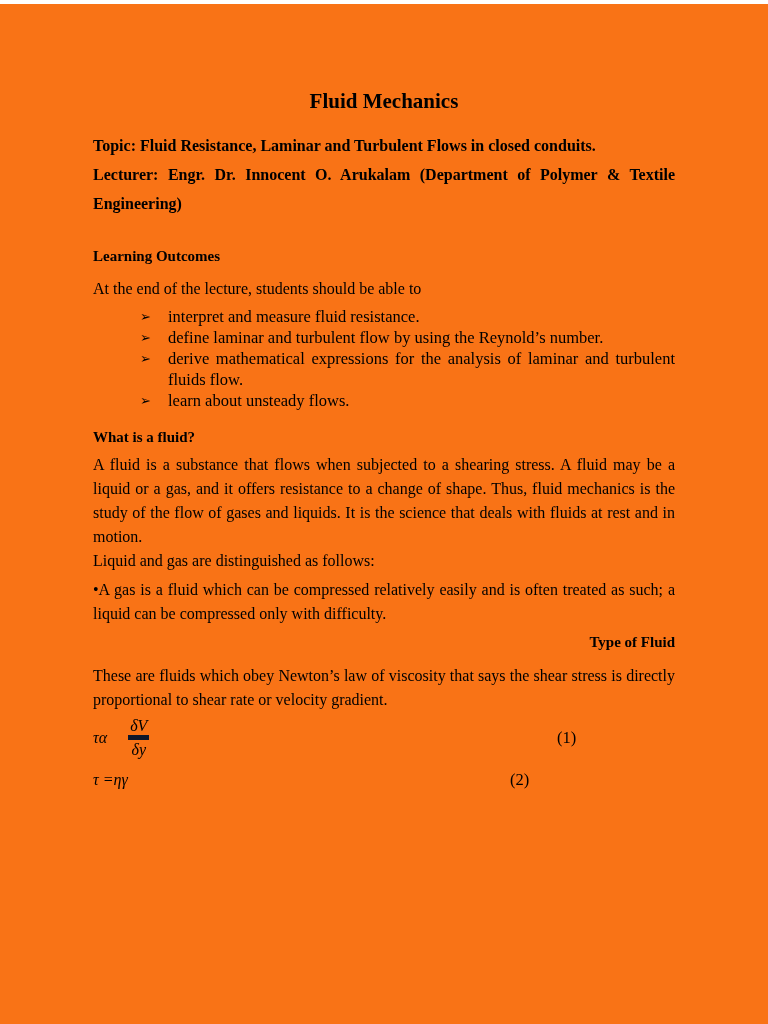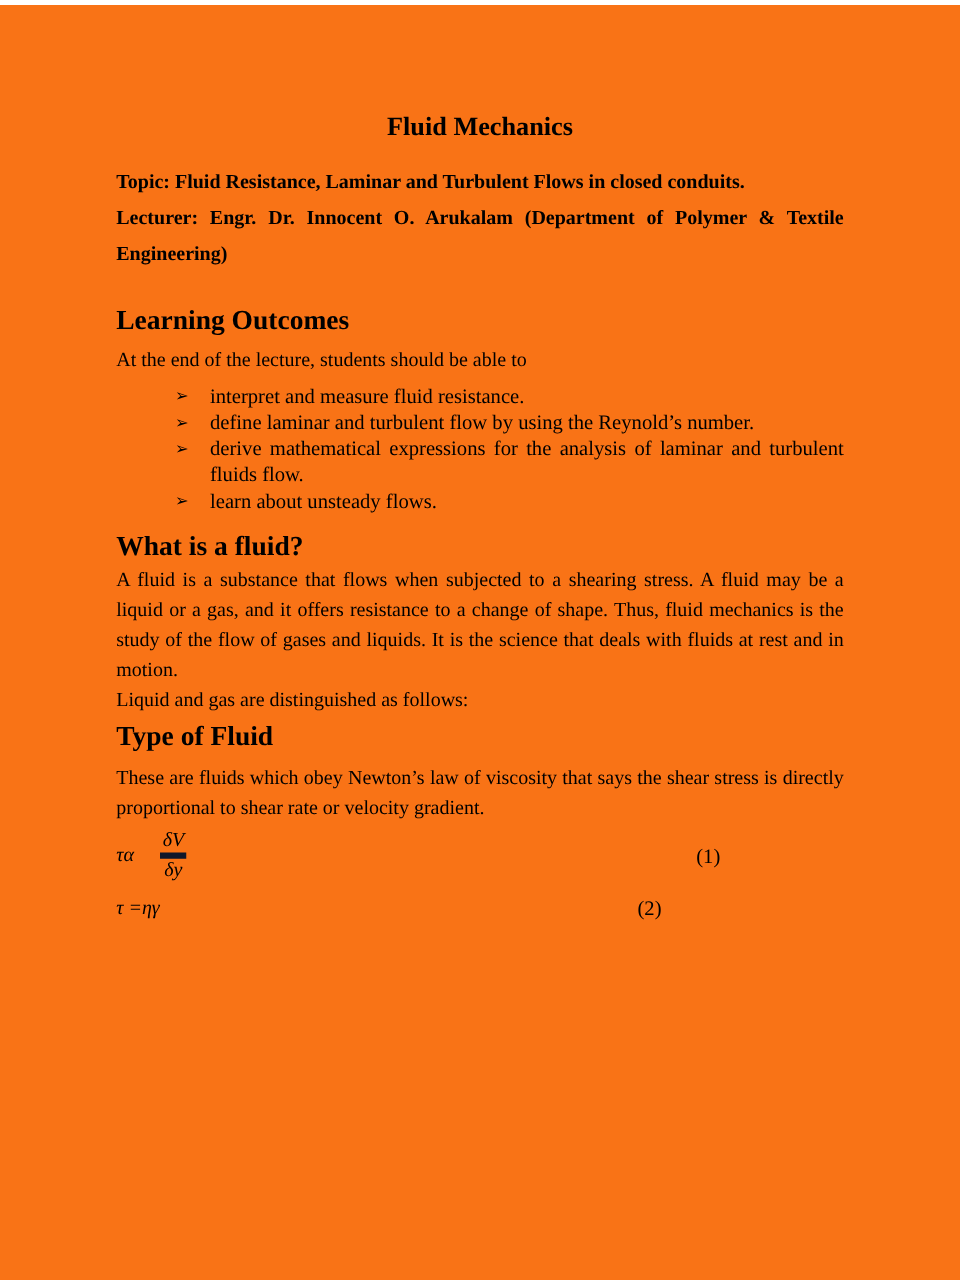--- a/index.html
+++ b/index.html
@@ -29,21 +29,21 @@
   .lead-para {
     font-size: 16px;
     line-height: 29px;
     font-weight: bold;
     text-align: justify;
     margin: 0;
   }
   .topic-para { margin-top: 17px; }
   .lecturer-para { margin-top: 0; }
   .heading {
-    font-size: 22px;
+    font-size: 15px;
     line-height: 24px;
     font-weight: bold;
     margin: 0;
   }
   .body-para {
     font-size: 16px;
     line-height: 24px;
     text-align: justify;
     margin: 0;
   }
@@ -65,21 +65,21 @@
     width: 28px;
     font-size: 13px;
     line-height: 21px;
   }
   .outcome-text { flex: 1 1 auto; text-align: justify; }
   .whatis-heading { margin-top: 14px; }
   .whatis-para { margin-top: 4px; }
   .liquidgas-para { margin-top: 0; }
   .gas-bullet-1 { margin-top: 1px; }
   .gas-bullet-2 { margin-top: 5px; }
-  .type-heading { margin-top: 4px; }
+  .type-heading { margin-top: 4px; text-align: right; }
   .type-para { margin-top: 6px; }
   .newtonian-heading { margin-top: 10px; }
   .newtonian-para { margin-top: 10px; }
   .eq-row {
     position: relative;
     width: 100%;
     font-size: 16px;
     font-style: italic;
     display: flex;
     align-items: center;
@@ -142,20 +142,21 @@
       </li>
     </ul>
 
     <h2 class="heading whatis-heading">What is a fluid?</h2>
 
     <p class="body-para whatis-para">A fluid is a substance that flows when subjected to a shearing stress. A fluid may be a liquid or a gas, and it offers resistance to a change of shape. Thus, fluid mechanics is the study of the flow of gases and liquids. It is the science that deals with fluids at rest and in motion.</p>
 
     <p class="body-para liquidgas-para">Liquid and gas are distinguished as follows:</p>
 
 
+    <p class="body-para gas-bullet-2">•A gas is a fluid which can be compressed relatively easily and is often treated as such; a liquid can be compressed only with difficulty.</p>
 
     <h2 class="heading type-heading">Type of Fluid</h2>
 
 
 
     <p class="body-para newtonian-para">These are fluids which obey Newton’s law of viscosity that says the shear stress is directly proportional to shear rate or velocity gradient.</p>
 
     <div class="eq-row eq-row-1">
       <span>τα</span>
       <span class="frac">

